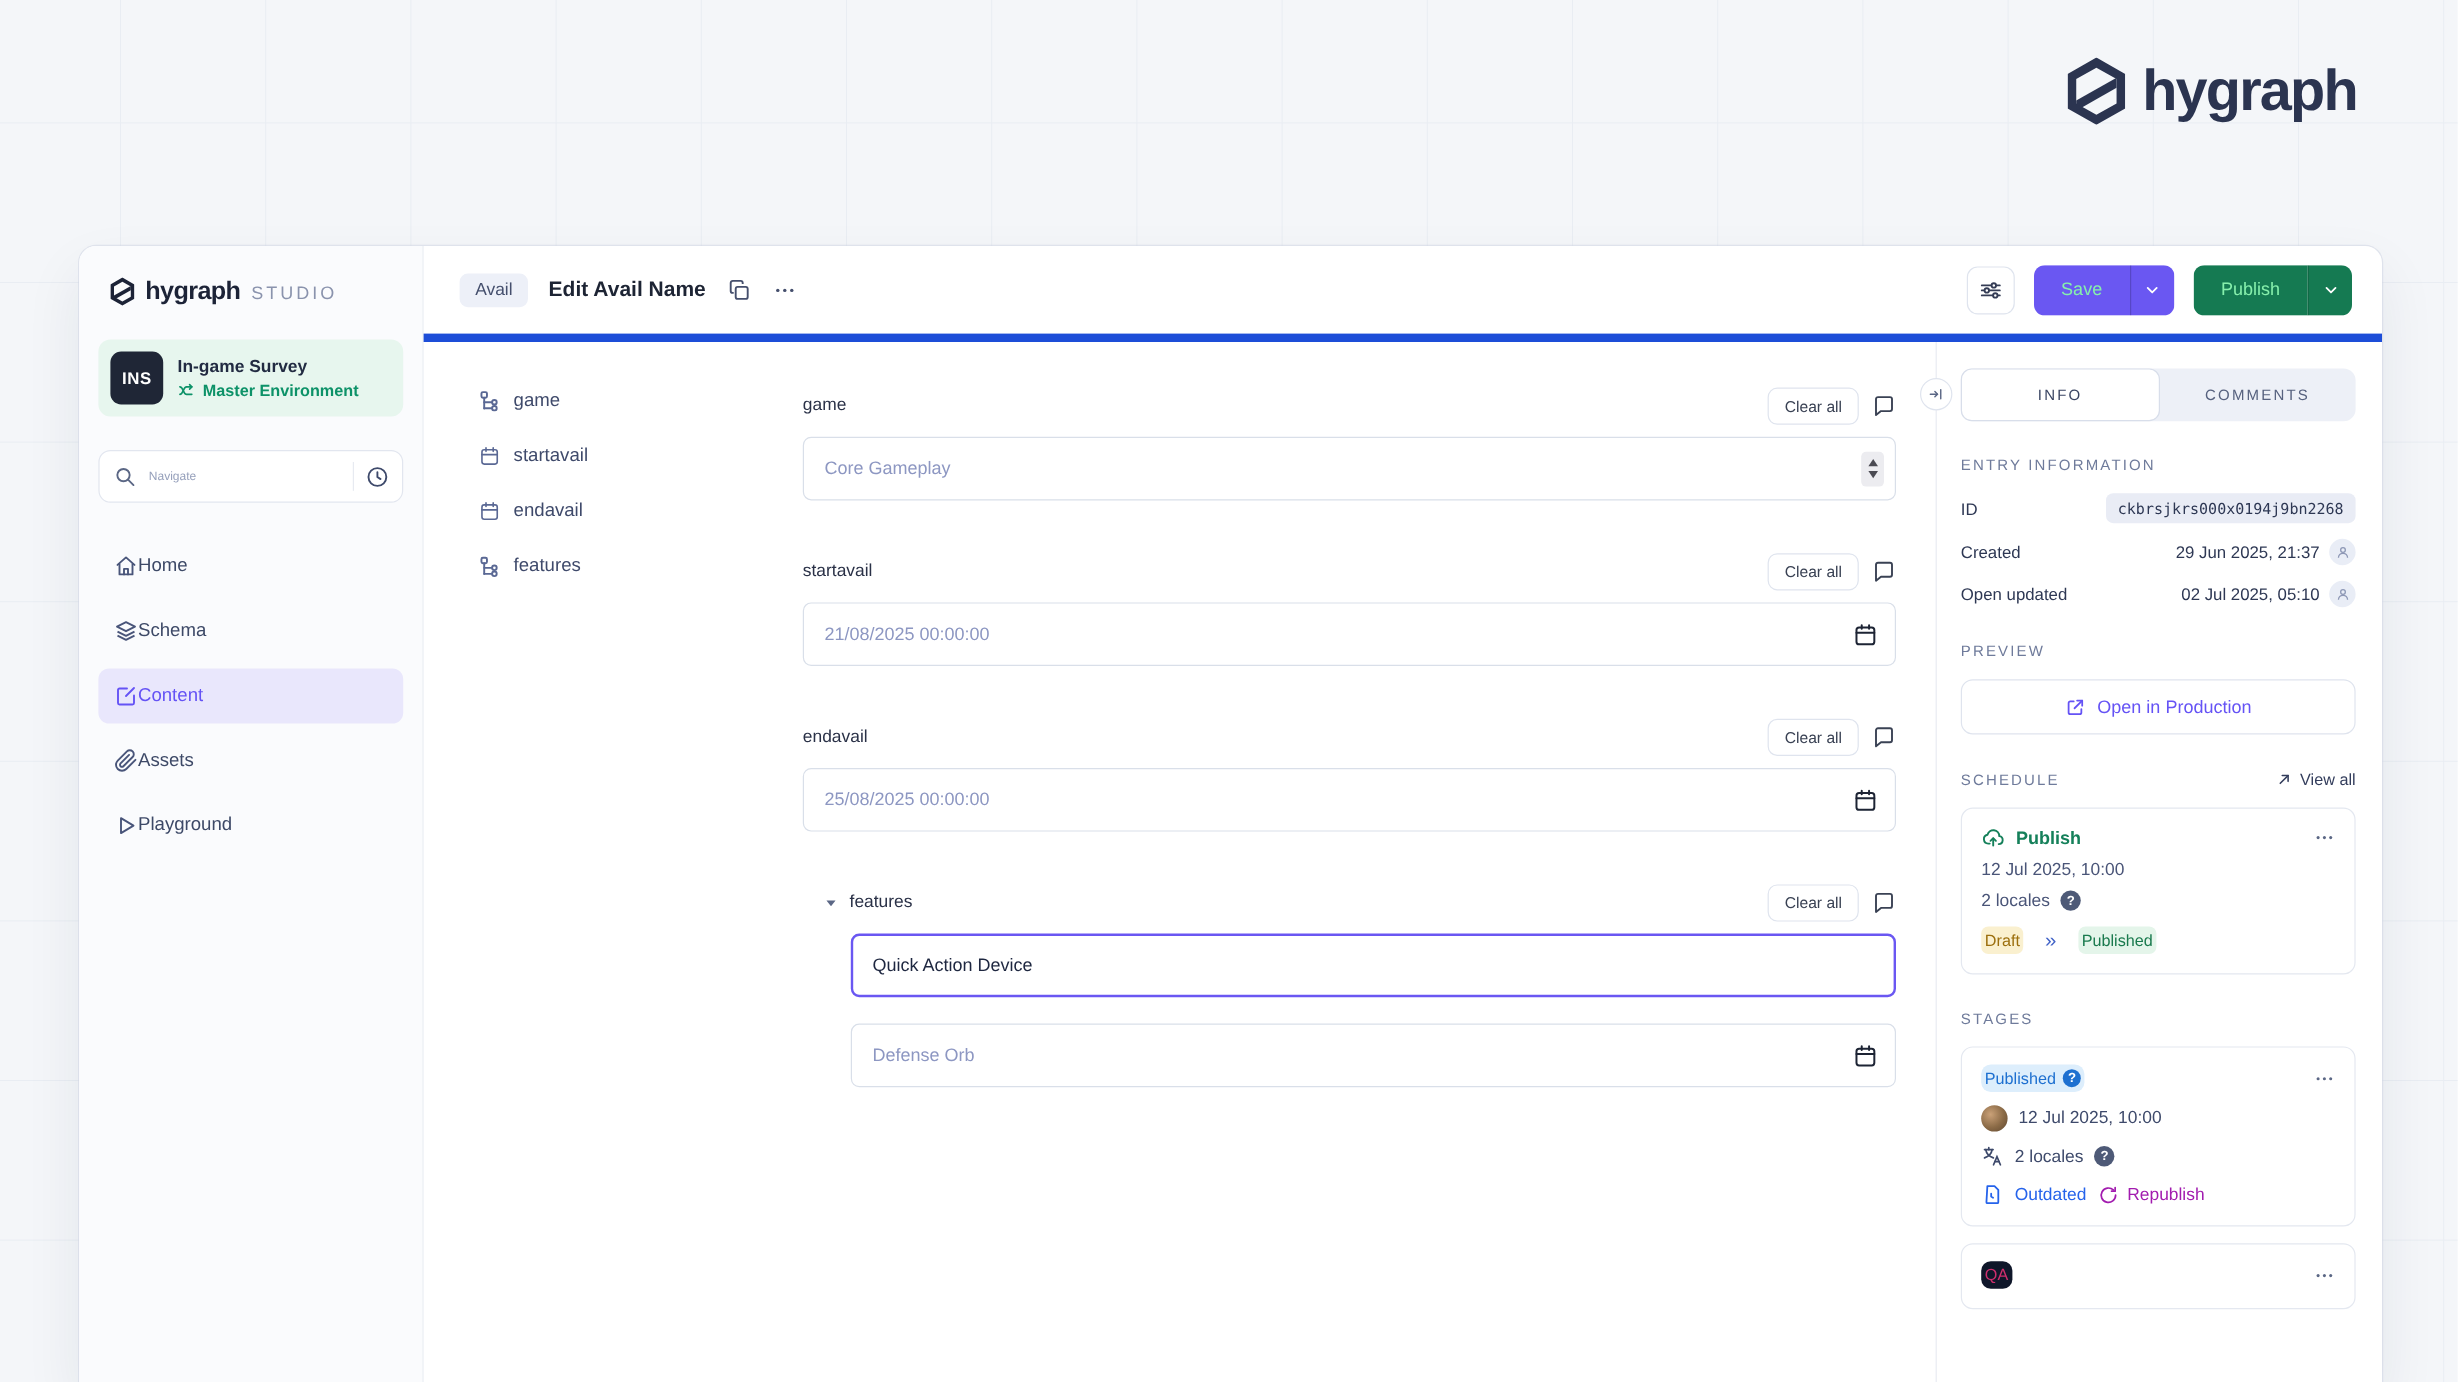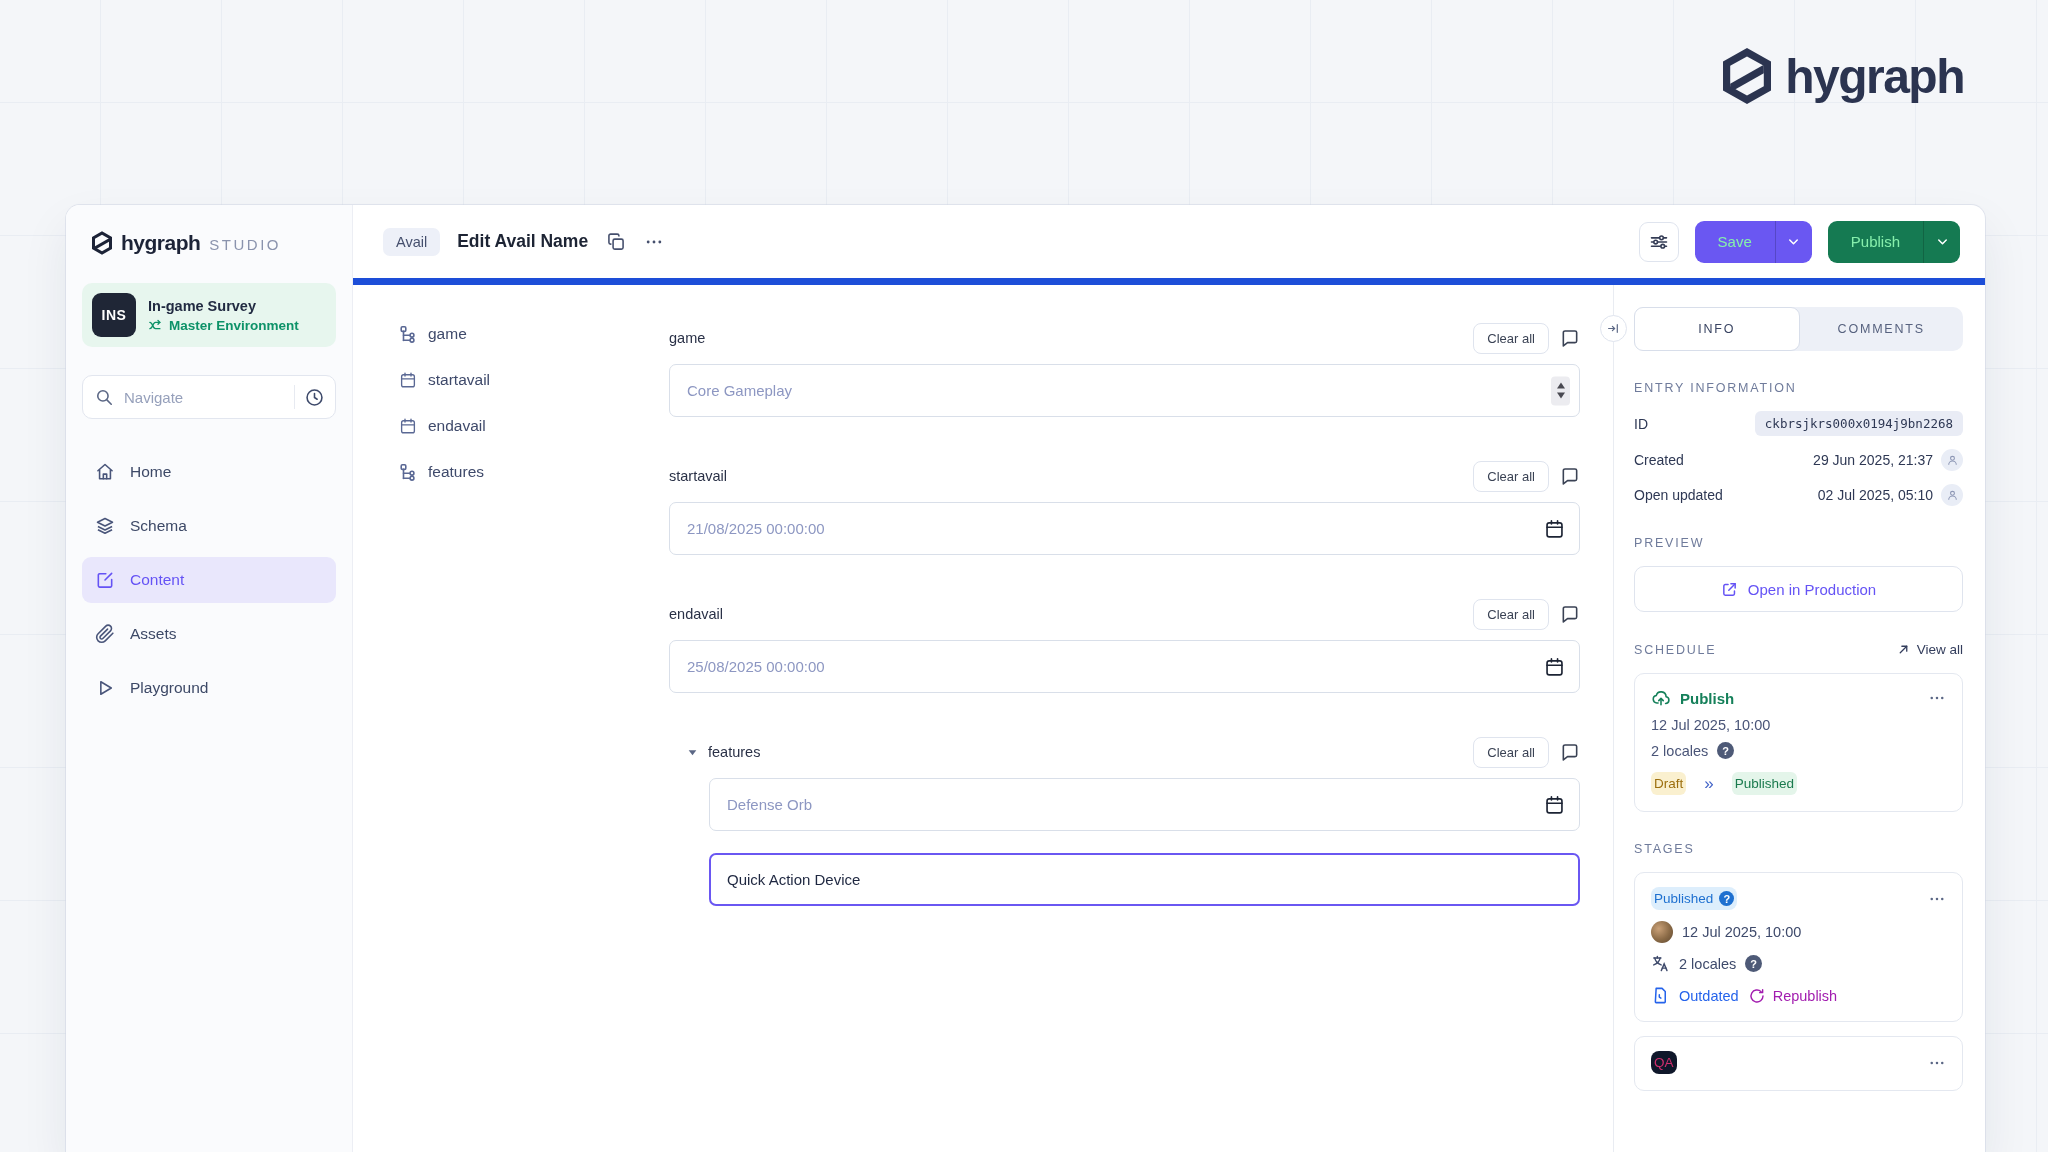--- a/index.html
+++ b/index.html
@@ -36,25 +36,25 @@
   .brand .mark { width:20px; height:24px; align-self:center; }
   .brand .word { font-size:21px; font-weight:700; color:#1c2337; letter-spacing:-0.5px; }
   .brand .suffix { font-size:15px; color:#8a93ad; letter-spacing:2.5px; }
 
   .env-card { background:#e7f6ee; border-radius:10px; padding:10px; display:flex; align-items:center; gap:12px; cursor:pointer; }
   .env-abbrev { width:44px; height:44px; border-radius:9px; background:#1f2636; color:#fff; font-weight:700; font-size:14px; display:flex; align-items:center; justify-content:center; letter-spacing:.5px; }
   .env-name { font-size:14.5px; font-weight:700; color:#222b42; margin-bottom:4px; }
   .env-row { display:flex; align-items:center; gap:6px; color:#0d9268; font-size:13.5px; font-weight:700; }
 
   .nav-search { margin-top:28px; height:44px; background:#fff; border:1px solid #e2e6ef; border-radius:10px; display:flex; align-items:center; padding:0 10px 0 12px; }
-  .nav-search .ph { flex:1; margin-left:10px; font-size:15px; color:#96a0bb; }
+  .nav-search .ph { flex:1; margin-left:10px; font-size:10px; color:#96a0bb; }
   .nav-search .sep { width:1px; height:24px; background:#e7eaf1; margin-right:9px; }
 
   .nav { margin-top:30px; display:flex; flex-direction:column; gap:8px; }
-  .nav-item { height:46px; border-radius:9px; display:flex; align-items:center; gap:15px; padding:0 13px; font-size:15.5px; color:#3d4967; cursor:pointer; }
+  .nav-item { height:46px; border-radius:9px; display:flex; align-items:center; padding:0 13px; font-size:15.5px; color:#3d4967; cursor:pointer; }
   .nav-item .nico { color:#49557a; }
   .nav-item.active { background:#e9e7fc; color:#6553f5; font-weight:500; }
   .nav-item.active .nico { color:#6553f5; }
 
   
   .workarea { flex:1; display:flex; flex-direction:column; min-width:0; }
 
   .toolbar { height:80px; flex:0 0 80px; border-bottom:7px solid #1d4ed8; display:flex; align-items:center; padding:0 25px 0 30px; }
   .chip { background:#edf0f8; color:#454f6d; border-radius:7px; padding:6px 13px; font-size:14.5px; }
   .doc-title { font-size:17.5px; font-weight:700; color:#1d2434; margin-left:17px; }
@@ -385,30 +385,30 @@
             <span class="g-label">features</span>
             <span class="spacer"></span>
             <span class="clear-btn">Clear all</span>
             <span class="cmt">
               <svg width="20" height="20" viewBox="0 0 24 24" fill="none" stroke="currentColor" stroke-width="1.9" stroke-linejoin="round">
                   <path d="M20 5.5v10a2 2 0 0 1-2 2H9l-5 4v-16a2 2 0 0 1 2-2h12a2 2 0 0 1 2 2z"></path>
                 </svg>
             </span>
           </div>
           <div class="features-body">
+            <div class="fld filled focused">
+              <span>Quick Action Device</span>
+            </div>
             <div class="fld">
               <span>Defense Orb</span>
               <svg class="cal" width="21" height="21" viewBox="0 0 24 24" fill="none" stroke="currentColor" stroke-width="1.9" stroke-linecap="round">
                 <rect x="3.5" y="5" width="17" height="16" rx="2.5"></rect>
                   <path d="M3.5 10h17"></path>
                   <path d="M8.5 2.8v3.4M15.5 2.8v3.4"></path>
               </svg>
-            </div>
-            <div class="fld filled focused">
-              <span>Quick Action Device</span>
             </div>
           </div>
         </div>
 
       </div>
 
       <div class="rightbar">
         <span class="collapse-handle">
           <svg width="13" height="13" viewBox="0 0 24 24" fill="none" stroke="currentColor" stroke-width="2.2" stroke-linecap="round" stroke-linejoin="round">
             <path d="M3 12h11"></path>

